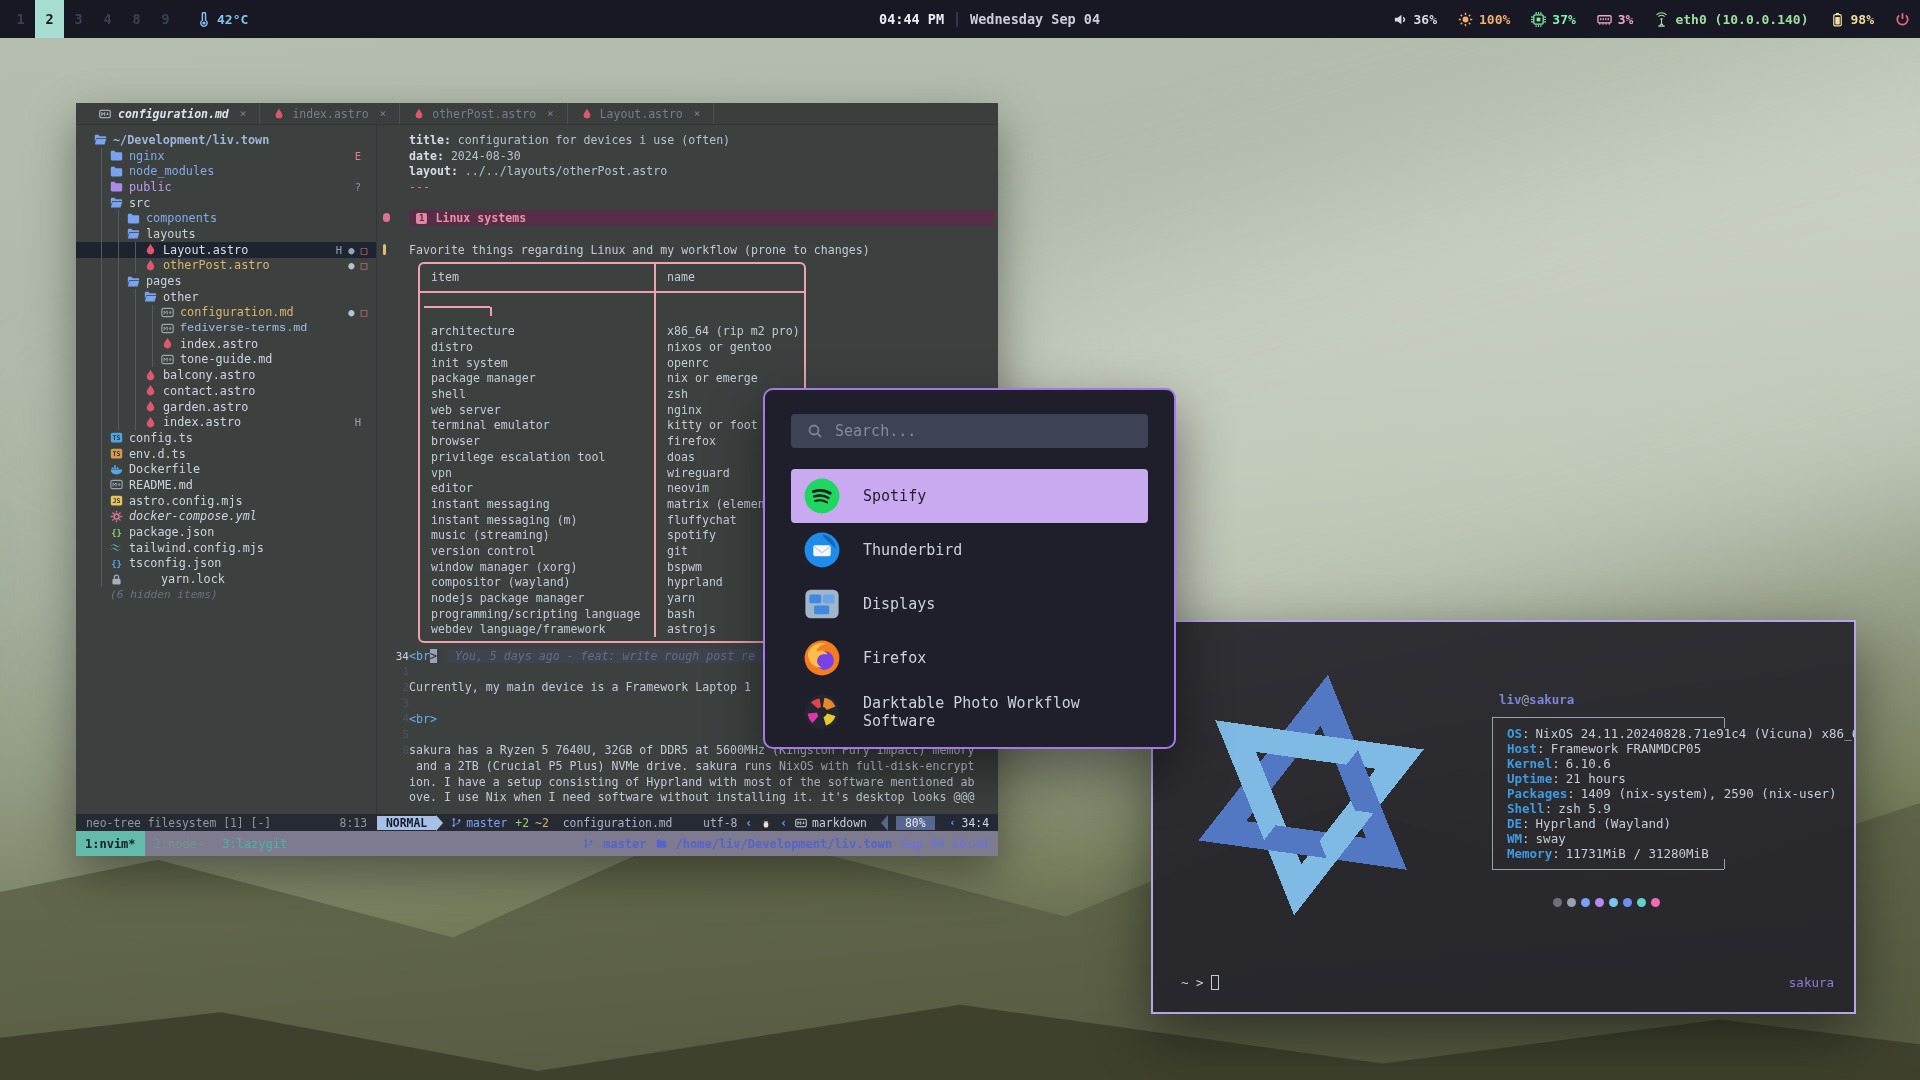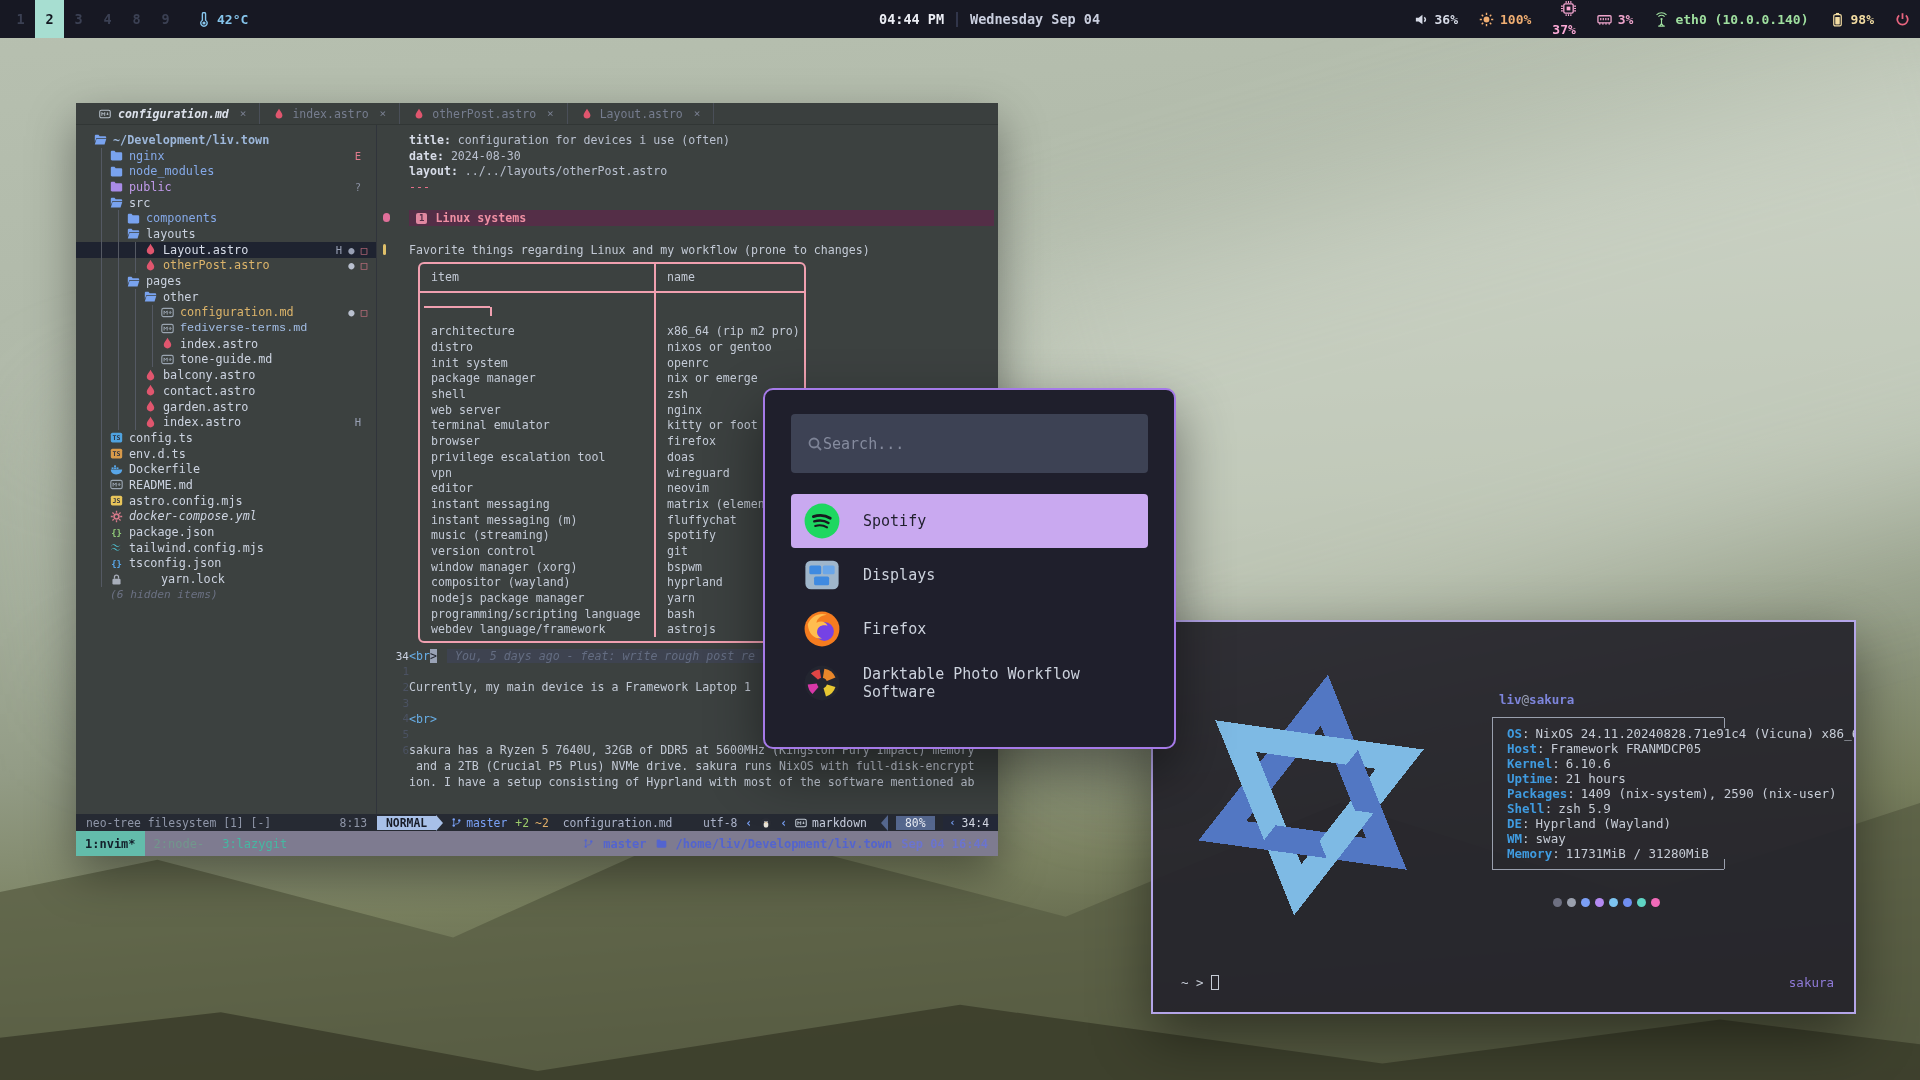--- a/index.html
+++ b/index.html
@@ -117,22 +117,22 @@
   .tw{padding:0 9px;height:100%;display:flex;align-items:center;color:#71978c}
   .tw.selected{background:#63bcab;color:#13202b;font-weight:bold}
   .tmux-right{margin-left:auto;display:flex;align-items:center;gap:9px;padding-right:10px;color:#5364cf;font-weight:bold}
   .tmux-right svg{width:11px;height:11px}
   .tmux-clock{color:#6b74cf}
 
   
   .launcher{position:absolute;left:763px;top:388px;width:413px;height:361px;z-index:60;
     background:#1f1f2c;border:2px solid #a57ae8;border-radius:10px;overflow:hidden;
     box-shadow:0 22px 55px rgba(0,0,0,.45);font-size:15px}
-  .searchbox{margin:24px 26px 0;height:59px;background:#3d4254;border-radius:4px;
-    display:flex;align-items:center;gap:0;padding:0 16px;color:#858b9e}
+  .searchbox{margin:24px 26px 0;height:34px;background:#3d4254;border-radius:4px;
+    display:flex;align-items:center;gap:12px;padding:0 16px;color:#858b9e}
   .searchbox svg{width:16px;height:16px;color:#7d8396}
   .app-list{margin:21px 26px 0}
   .app-item{height:54px;display:flex;align-items:center;gap:22px;padding:0 12px;border-radius:4px;color:#ccd2dd}
   .app-item.selected{background:#c9a9f0;color:#1f1f2c}
   .app-icon{width:38px;height:38px;flex:none}
 
   
   .fetch{position:absolute;left:1151px;top:620px;width:705px;height:394px;z-index:50;
     background:rgba(37,35,43,.93);border:2px solid #b4a5e8;box-shadow:0 22px 55px rgba(0,0,0,.45);
     overflow:hidden;font-size:12.5px;color:#c6ccd6}
@@ -329,21 +329,21 @@
             <use href="#ic-vol"></use>
           </svg>
         <span>36%</span>
       </div>
       <div class="mod" style="color: rgb(240, 174, 114);">
         <svg>
             <use href="#ic-sun"></use>
           </svg>
         <span>100%</span>
       </div>
-      <div class="mod" style="color: #f9a8d4; flex-direction: column;">
+      <div class="mod" style="color: #86efac;">
         <svg>
             <use href="#ic-cpu"></use>
           </svg>
         <span>37%</span>
       </div>
       <div class="mod" style="color: rgb(238, 164, 203);">
         <svg>
             <use href="#ic-ram"></use>
           </svg>
         <span>3%</span>
@@ -798,20 +798,24 @@
               <span class="ln">6</span>
               <span class="code">sakura has a Ryzen 5 7640U, 32GB of DDR5 at 5600MHz (Kingston Fury Impact) memory</span>
             </div>
             <div class="line">
               <span class="ln"></span>
               <span class="code"> and a 2TB (Crucial P5 Plus) NVMe drive. sakura runs NixOS with full-disk-encrypt</span>
             </div>
             <div class="line">
               <span class="ln"></span>
               <span class="code">ion. I have a setup consisting of Hyprland with most of the software mentioned ab</span>
+            </div>
+            <div class="line">
+              <span class="ln"></span>
+              <span class="code">ove. I use Nix when I need software without installing it. it's desktop looks @@@</span>
             </div>
           </div>
       </main>
     </div>
 
     <div class="statusline">
       <div class="st-left">
         <span>neo-tree filesystem [1] [-]</span>
         <span>8:13</span>
       </div>
@@ -881,20 +885,26 @@
     <div class="app-list">
 
     <div class="app-item selected">
           <svg class="app-icon">
             <use href="#ic-spotify"></use>
           </svg>
           <span class="app-label">Spotify</span>
         </div>
         <div class="app-item">
           <svg class="app-icon">
+            <use href="#ic-thunderbird"></use>
+          </svg>
+          <span class="app-label">Thunderbird</span>
+        </div>
+        <div class="app-item">
+          <svg class="app-icon">
             <use href="#ic-displays"></use>
           </svg>
           <span class="app-label">Displays</span>
         </div>
         <div class="app-item">
           <svg class="app-icon">
             <use href="#ic-firefox"></use>
           </svg>
           <span class="app-label">Firefox</span>
         </div>

